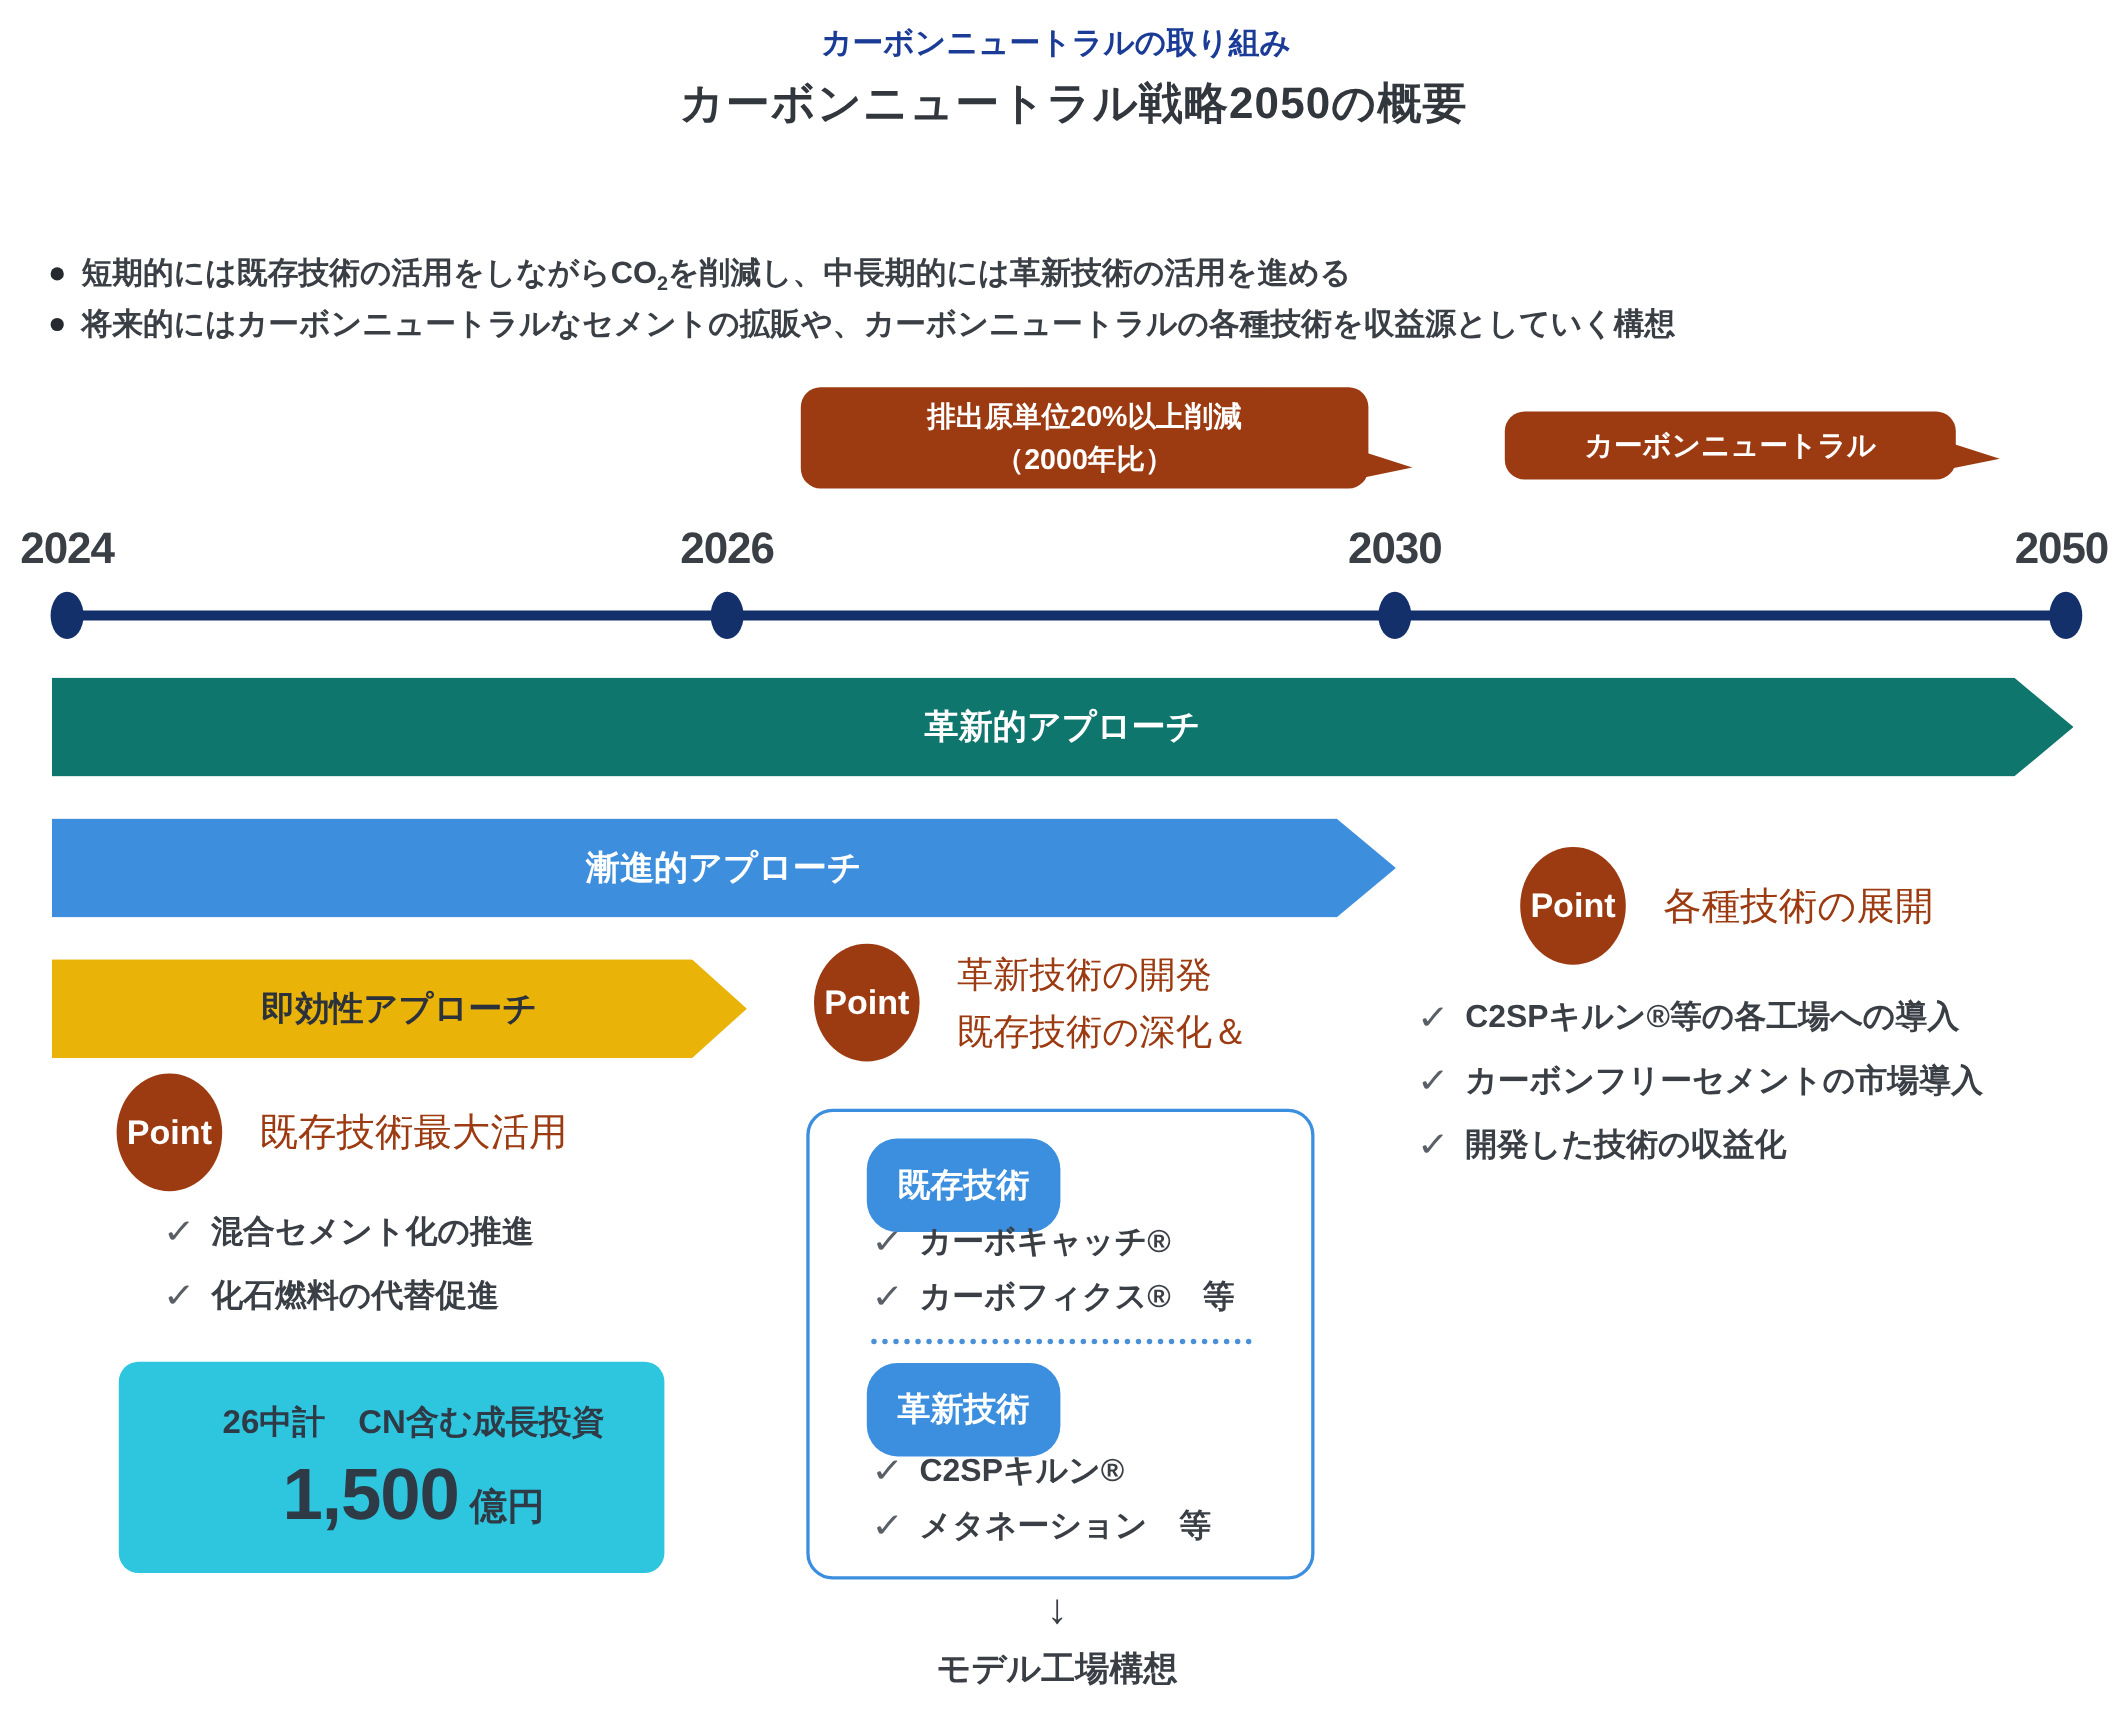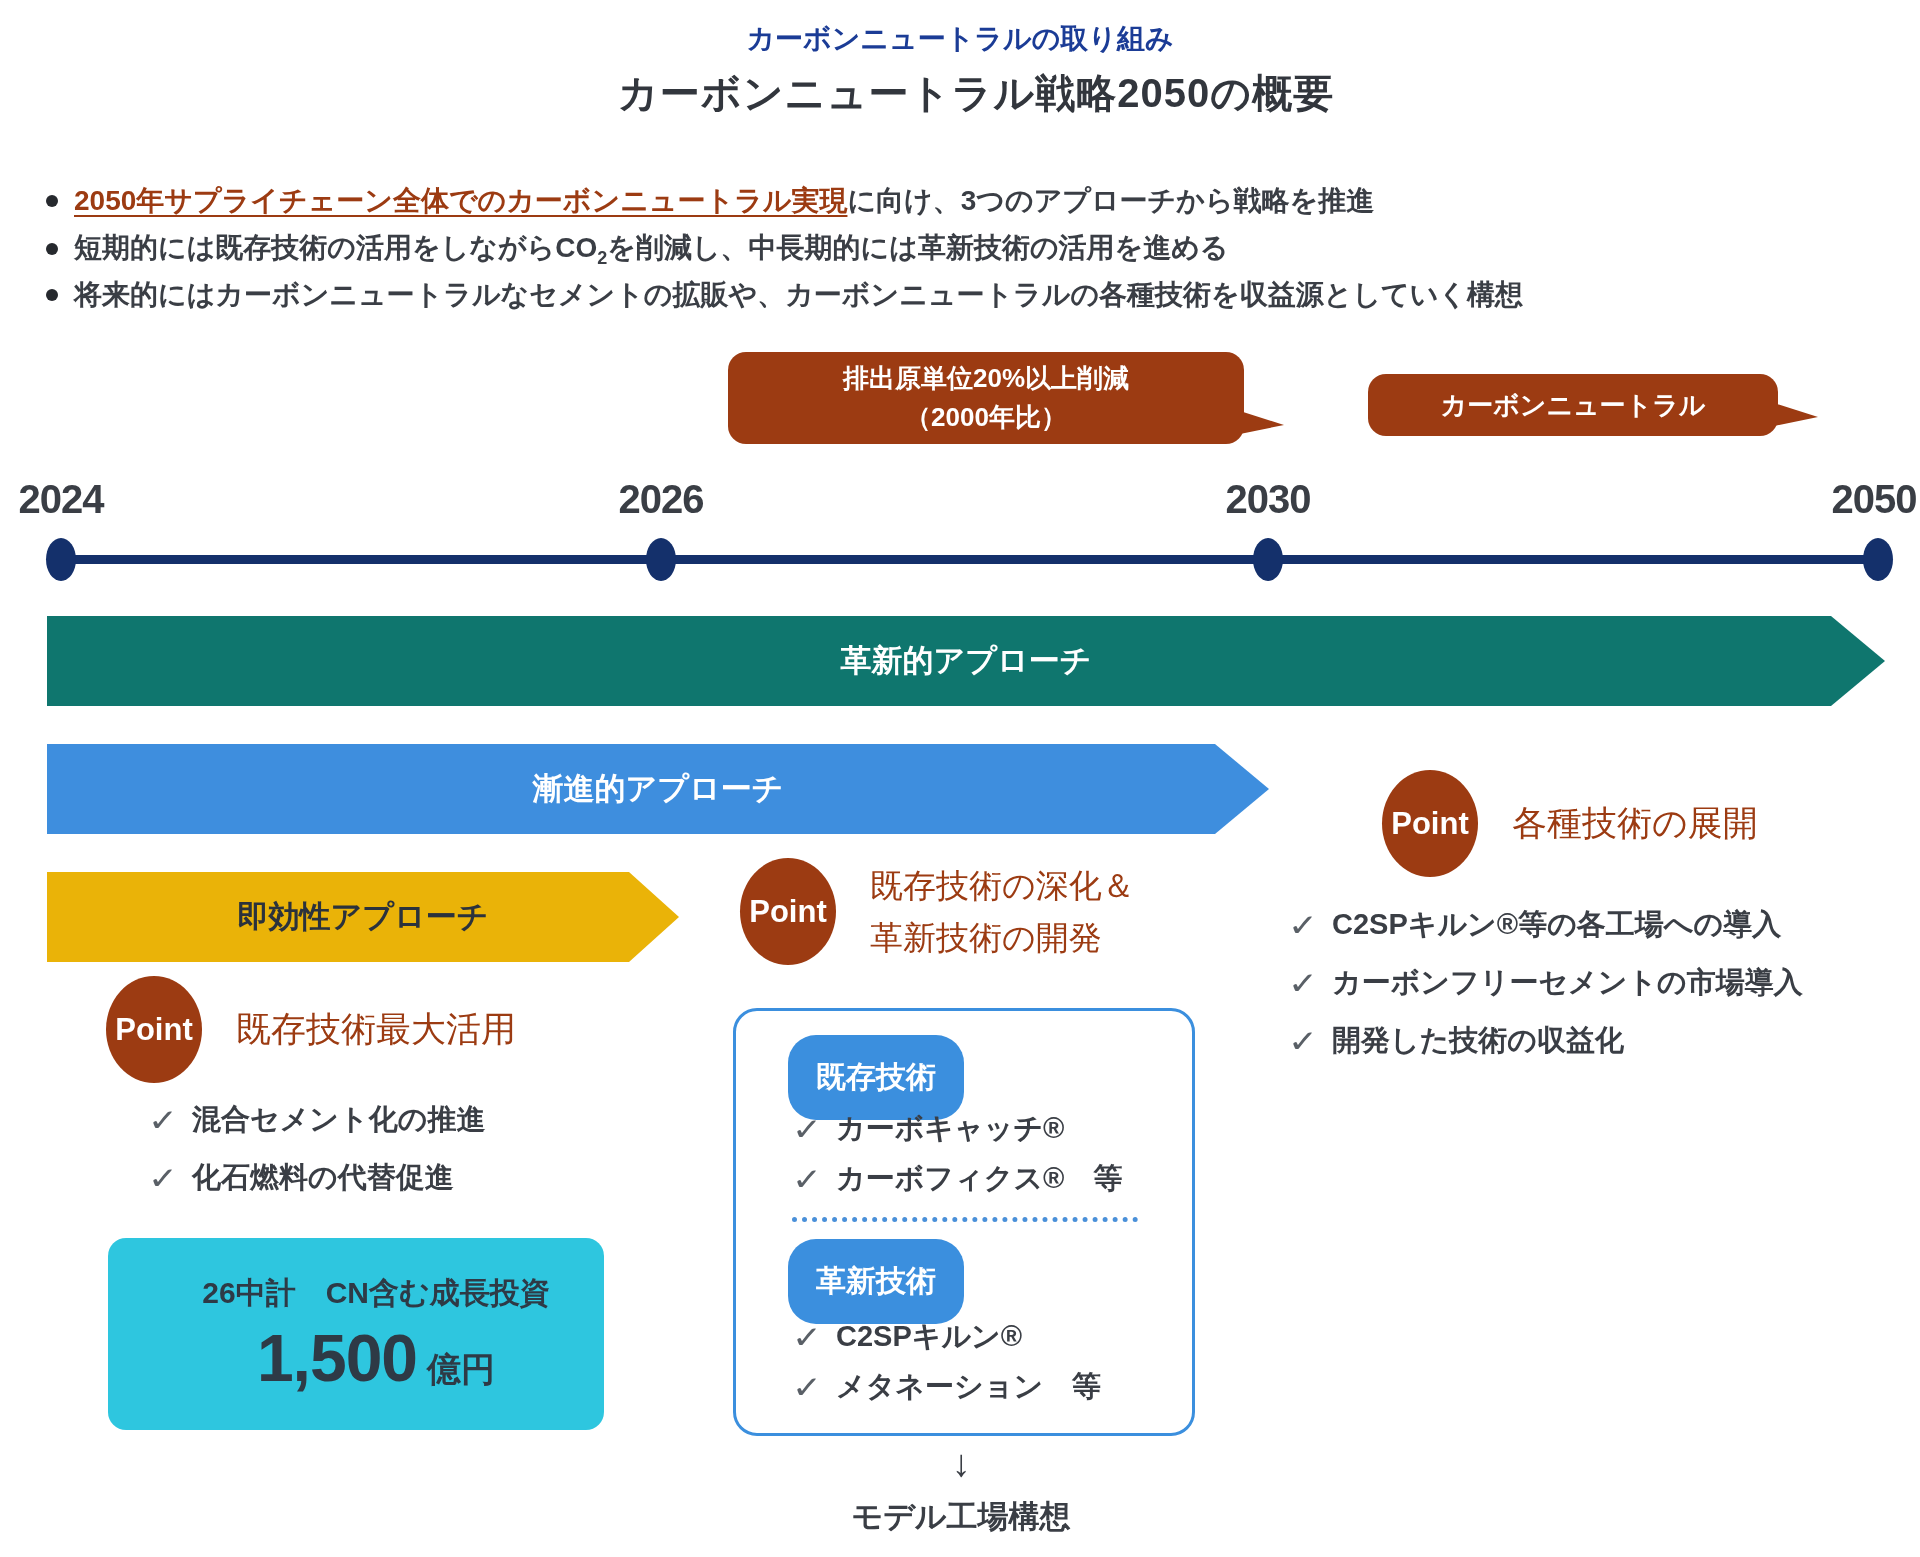--- a/index.html
+++ b/index.html
@@ -86,24 +86,20 @@
     font-size:31px;font-weight:700;color:#3A3E45;white-space:nowrap;}
 </style>
 </head>
 <body>
 
 <div class="canvas">
 
   <div class="subtitle">カーボンニュートラルの取り組み</div>
   <div class="title">カーボンニュートラル戦略2050の概要</div>
 
-  <div class="bullet" style="top:182px;">
-    <span class="dot"></span>
-    <span><a class="link">2050年サプライチェーン全体でのカーボンニュートラル実現</a><span>に向け、3つのアプローチから戦略を推進</span></span>
-  </div>
   <div class="bullet" style="top:229px;">
     <span class="dot"></span>
     <span><span>短期的には既存技術の活用をしながらCO</span><sub>2</sub><span>を削減し、中長期的には革新技術の活用を進める</span></span>
   </div>
   <div class="bullet" style="top:276px;">
     <span class="dot"></span>
     <span>将来的にはカーボンニュートラルなセメントの拡販や、カーボンニュートラルの各種技術を収益源としていく構想</span>
   </div>
 
   <div class="year" style="left:61px;">2024</div>
@@ -150,22 +146,22 @@
     <span>カーボンフリーセメントの市場導入</span>
   </div>
   <div class="check-row" style="left:1290px;top:1021px;">
     <span class="check">✓</span>
     <span>開発した技術の収益化</span>
   </div>
 
   <div class="point-row" style="left:740px;top:858px;">
     <div class="point-badge">Point</div>
     <div class="point-title two-line">
+      <div>革新技術の開発</div>
       <div>既存技術の深化＆</div>
-      <div>革新技術の開発</div>
     </div>
   </div>
 
   <div class="tech-box">
     <div class="pill pill-1">既存技術</div>
     <div class="check-row" style="left:58px;top:98px;">
       <span class="check">✓</span>
       <span>カーボキャッチ®</span>
     </div>
     <div class="check-row" style="left:58px;top:148px;">

